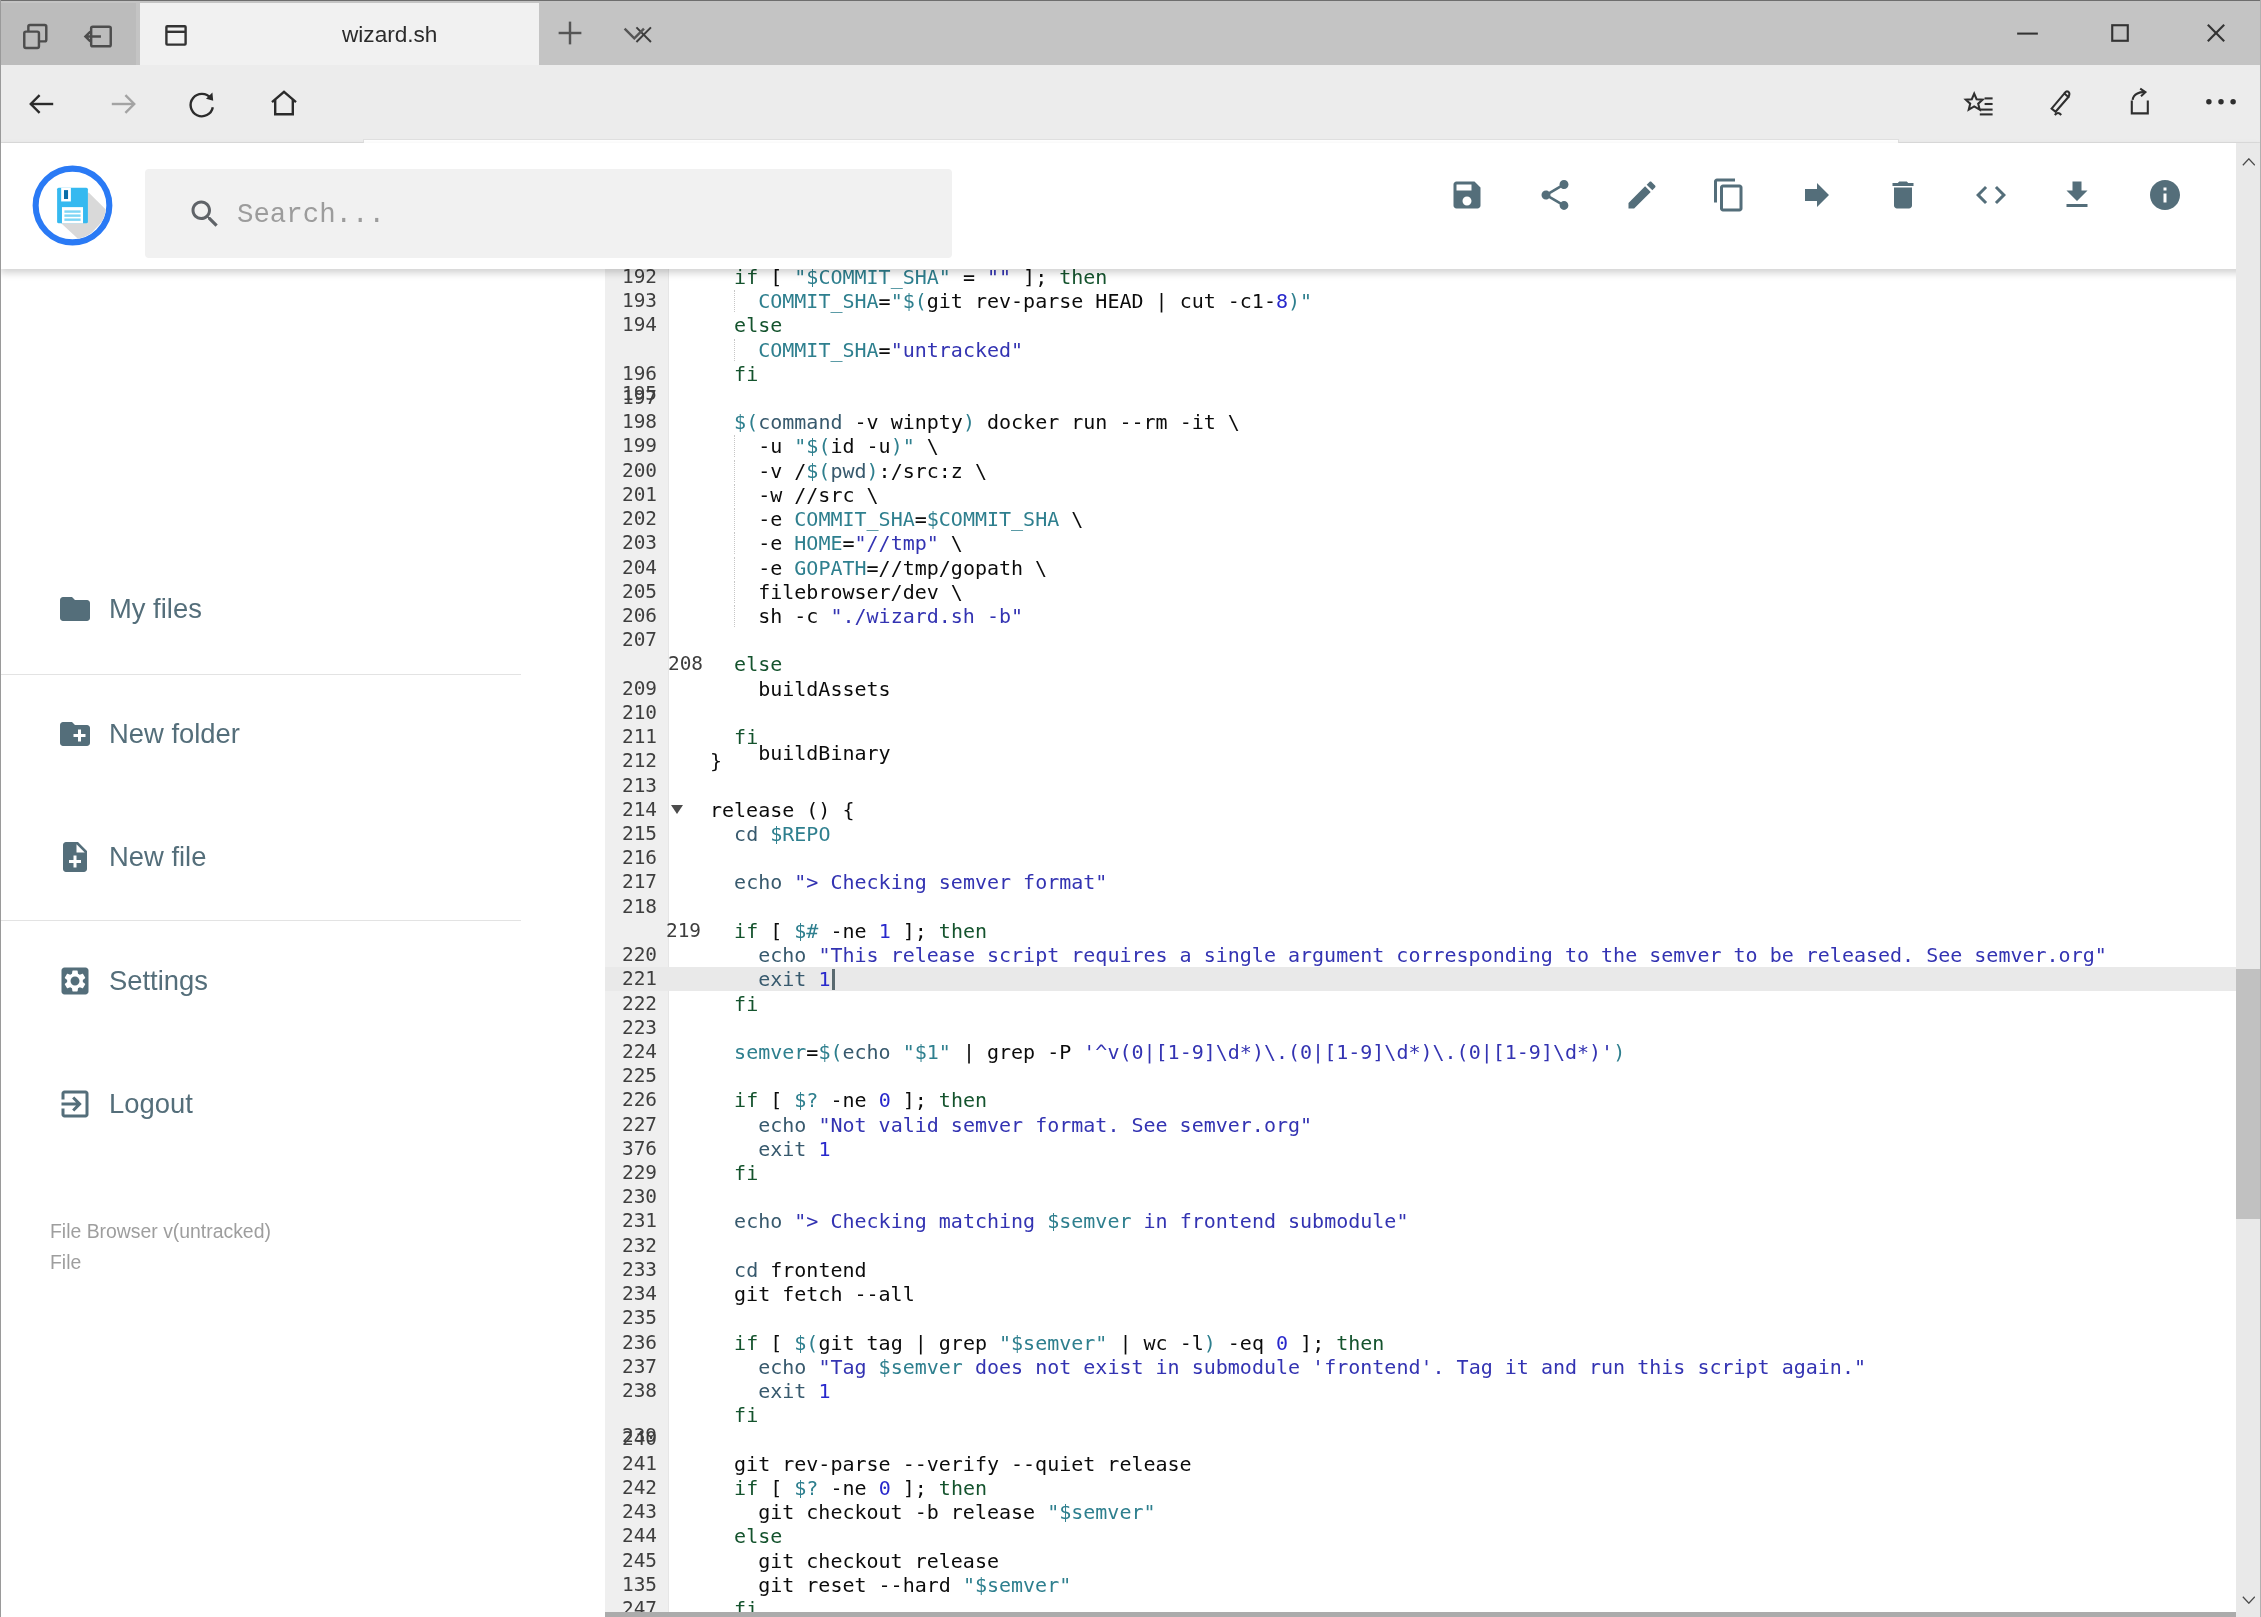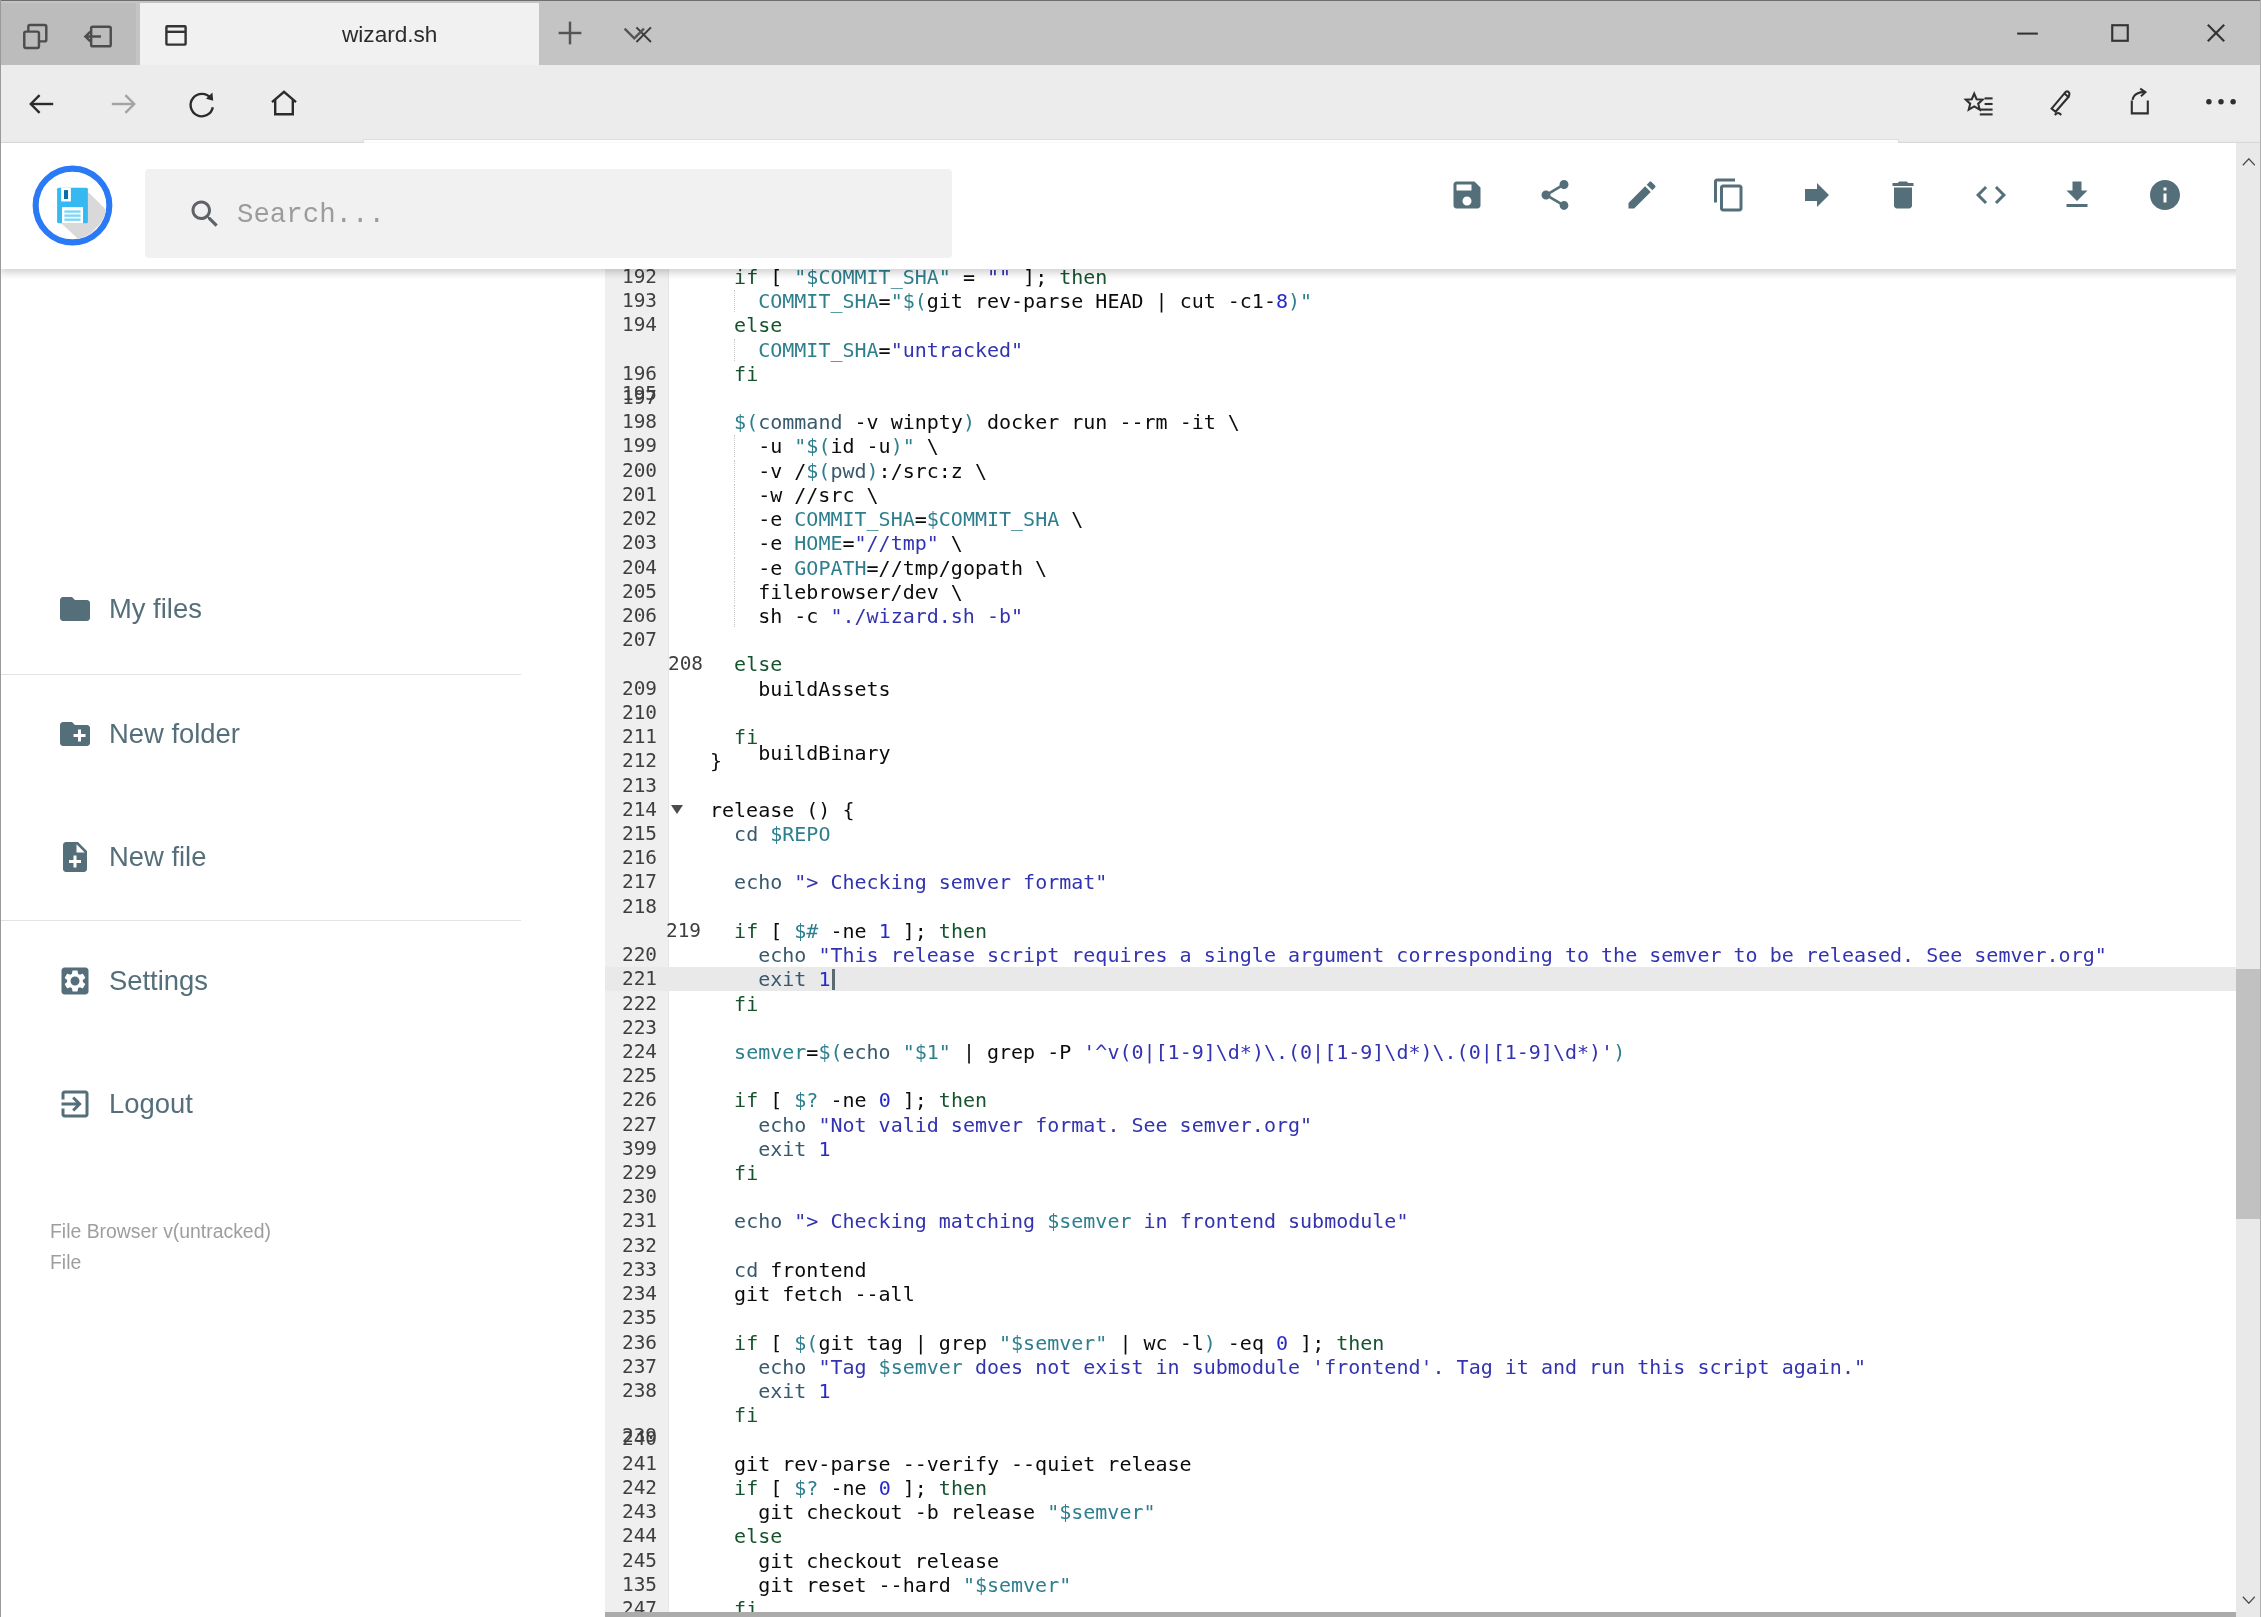--- a/index.html
+++ b/index.html
@@ -371,21 +371,21 @@
         <div class="ln" style="top: 626px;">218</div>
         <div class="ln" style="top: 650px; margin-left: 44px;">219</div>
         <div class="ln" style="top: 674px;">220</div>
         <div class="ln" style="top: 698px;">221</div>
         <div class="ln" style="top: 723px;">222</div>
         <div class="ln" style="top: 747px;">223</div>
         <div class="ln" style="top: 771px;">224</div>
         <div class="ln" style="top: 795px;">225</div>
         <div class="ln" style="top: 819px;">226</div>
         <div class="ln" style="top: 844px;">227</div>
-        <div class="ln" style="top: 868px;">399</div>
+        <div class="ln" style="top: 868px;">376</div>
         <div class="ln" style="top: 892px;">229</div>
         <div class="ln" style="top: 916px;">230</div>
         <div class="ln" style="top: 940px;">231</div>
         <div class="ln" style="top: 965px;">232</div>
         <div class="ln" style="top: 989px;">233</div>
         <div class="ln" style="top: 1013px;">234</div>
         <div class="ln" style="top: 1037px;">235</div>
         <div class="ln" style="top: 1062px;">236</div>
         <div class="ln" style="top: 1086px;">237</div>
         <div class="ln" style="top: 1110px;">238</div>

